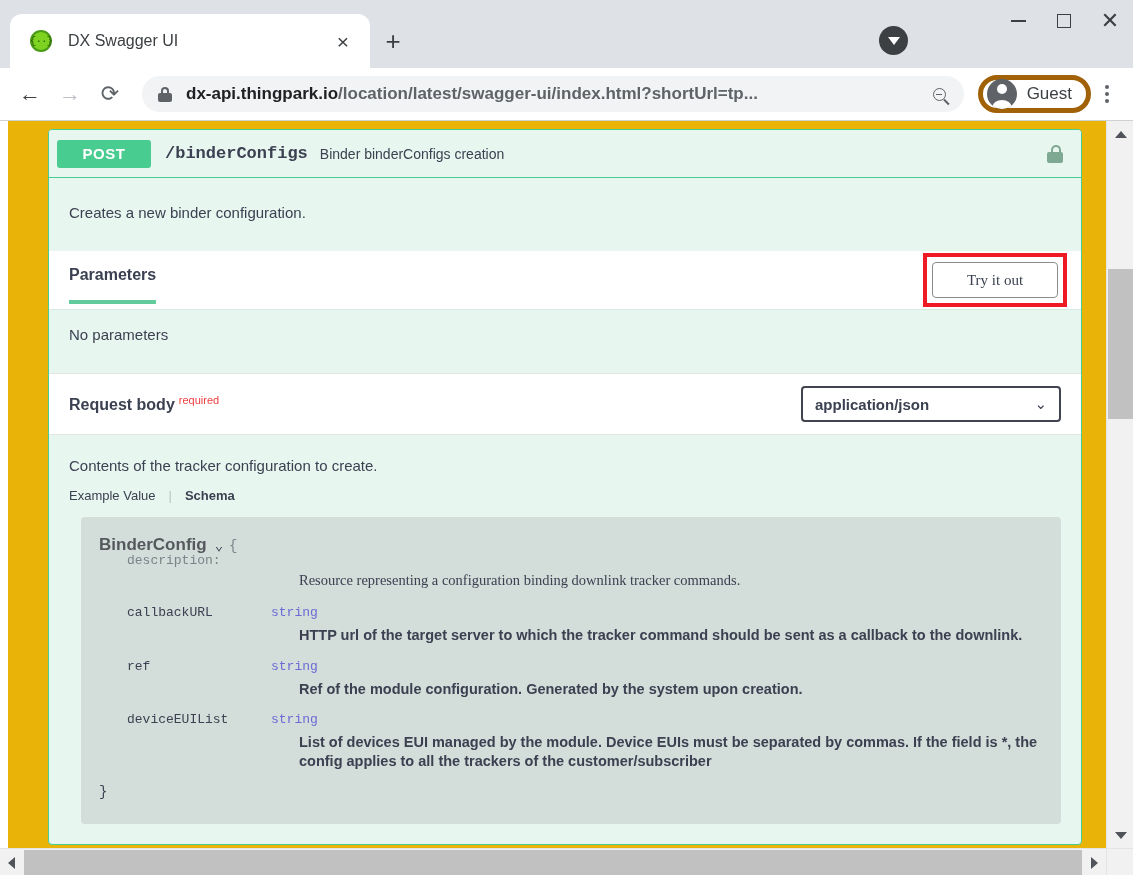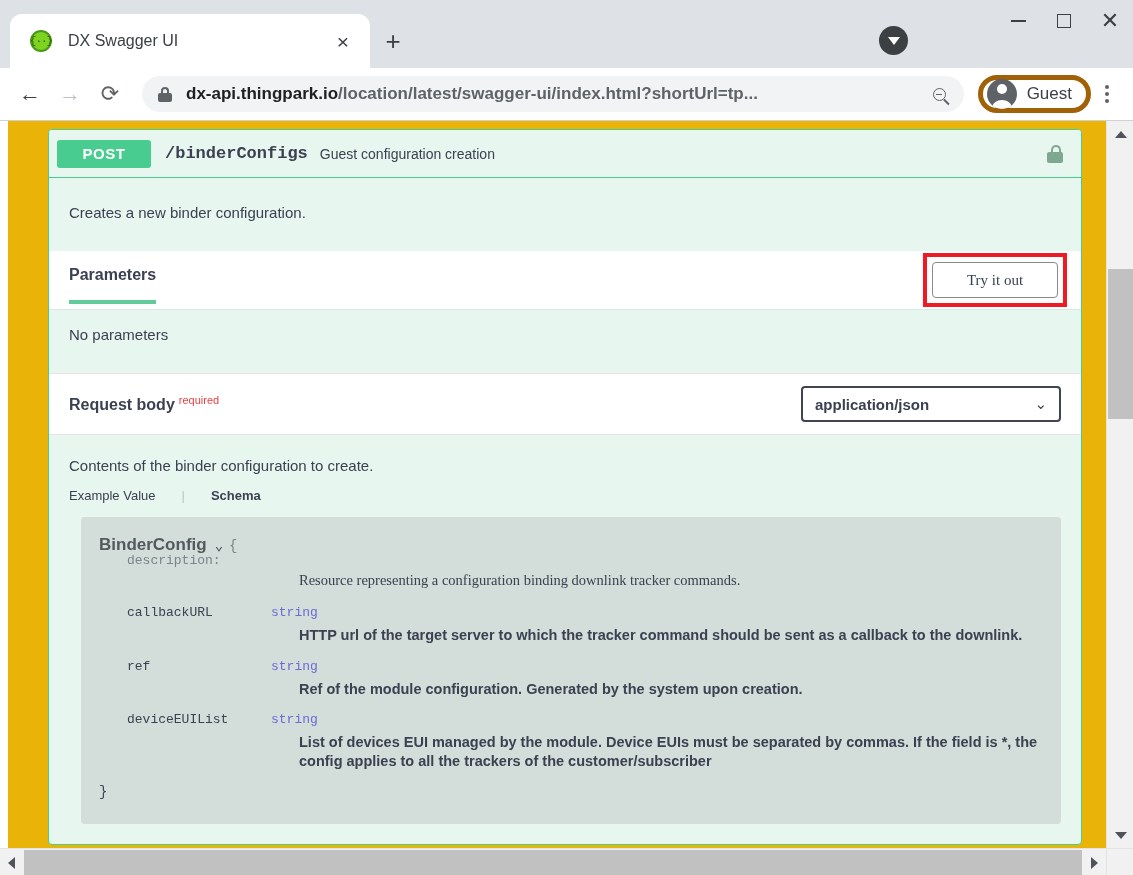--- a/index.html
+++ b/index.html
@@ -289,21 +289,21 @@
 
   .body-desc {
     background: #e8f6f0;
     padding: 22px 20px 0 20px;
     font-size: 15px; color: #3b4151;
   }
   .tabs-ev {
     background: #e8f6f0;
     padding: 14px 20px 14px 20px;
     font-size: 13px; color: #3b4151;
-    display: flex; align-items: center; gap: 16px;
+    display: flex; align-items: center; gap: 3px;
   }
   .tabs-ev .ev { color: #3b4151; }
   .tabs-ev .sep { margin: 0 10px; color: #b5c8c0; }
   .tabs-ev .sch { font-weight: bold; color: #3b4151; }
 
   .schema-box {
     margin: 0 20px 20px 32px;
     background: #d3ddd9;
     border-radius: 4px;
     padding: 18px 20px 24px 18px;
@@ -454,21 +454,21 @@
   </div>
 
   <div class="viewport">
     <div class="page-area">
 
       <div class="opblock">
 
         <div class="op-summary">
           <div class="method">POST</div>
           <div class="op-path">/binderConfigs</div>
-          <div class="op-desc">Guest configuration creation</div>
+          <div class="op-desc">Binder binderConfigs creation</div>
           <div class="authlock">
             <div class="shackle"></div>
               <div class="body"></div>
           </div>
         </div>
 
         <div class="op-body">
 
           <div class="op-intro">Creates a new binder configuration.</div>
 
@@ -482,21 +482,21 @@
           <div class="noparams">No parameters</div>
 
           <div class="reqbody-row">
             <div class="reqbody-label"><span>Request body</span><span class="req">required</span></div>
             <div class="ctype-select">
               <span>application/json</span>
               <span class="chev">⌄</span>
             </div>
           </div>
 
-          <div class="body-desc">Contents of the binder configuration to create.</div>
+          <div class="body-desc">Contents of the tracker configuration to create.</div>
 
           <div class="tabs-ev">
             <span class="ev">Example Value</span>
             <span class="sep">|</span>
             <span class="sch">Schema</span>
           </div>
 
           <div class="schema-box">
             <div>
               <span class="model-title">BinderConfig</span><span class="model-chev">⌄</span><span class="brace">{</span>

